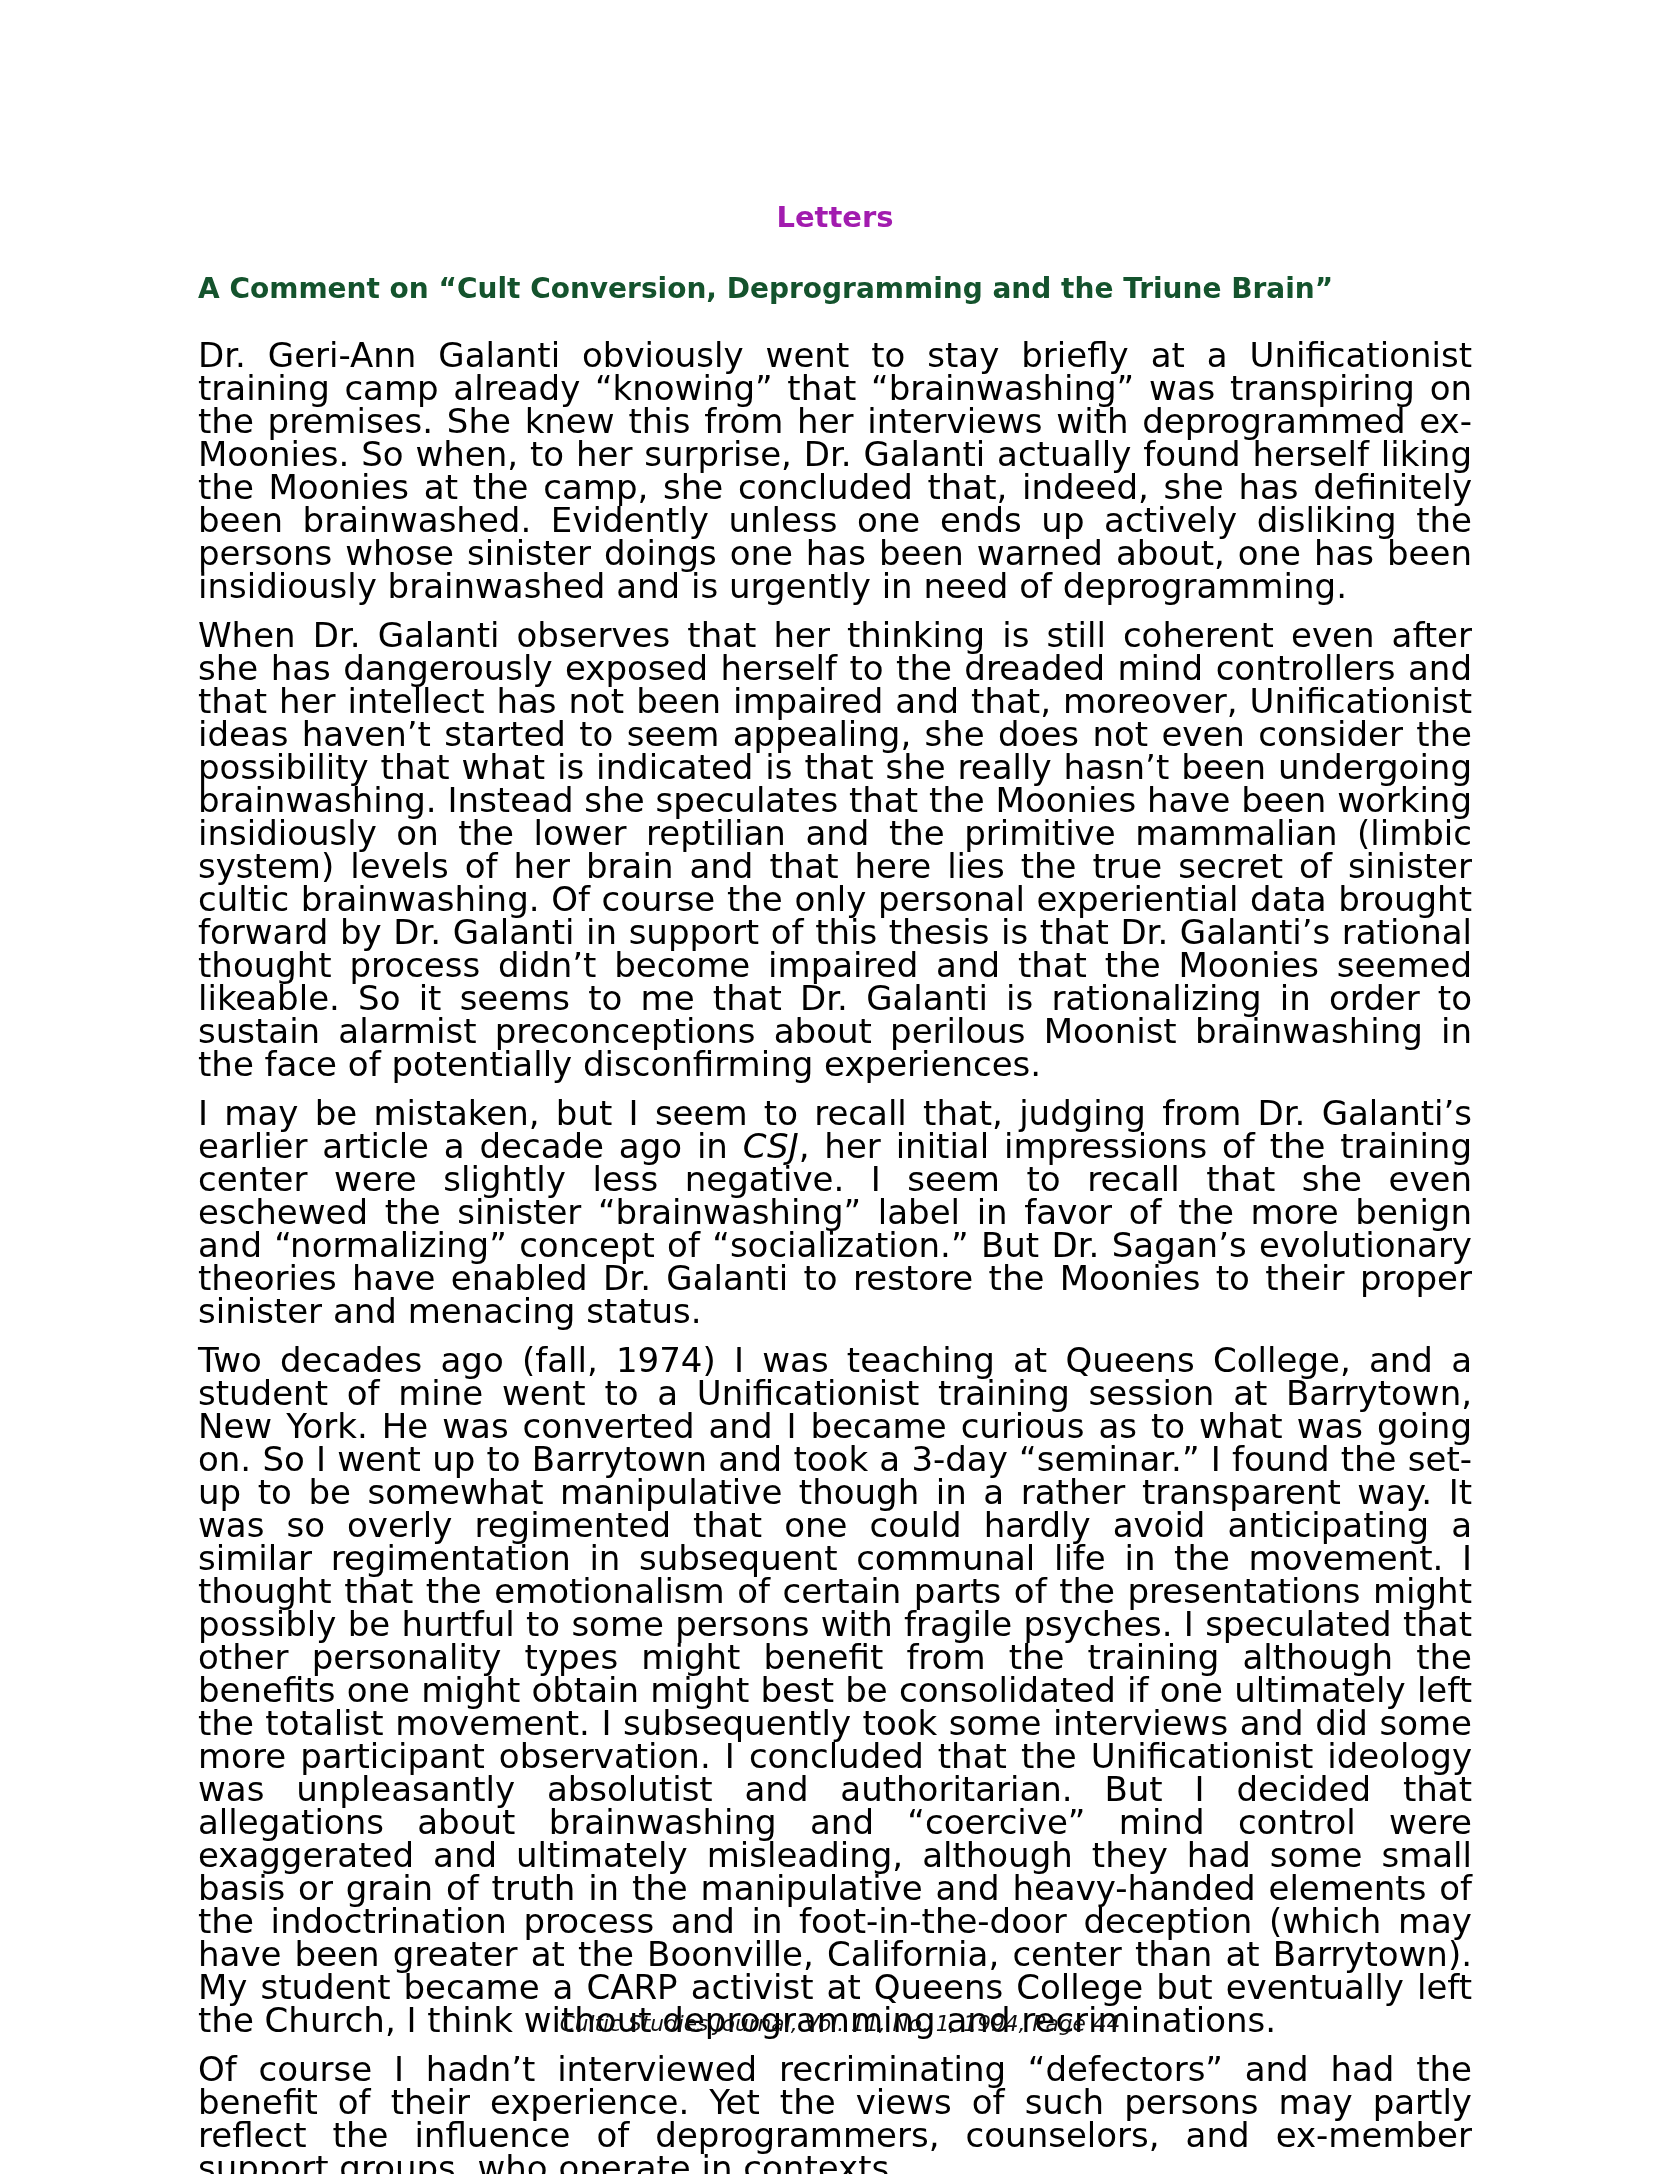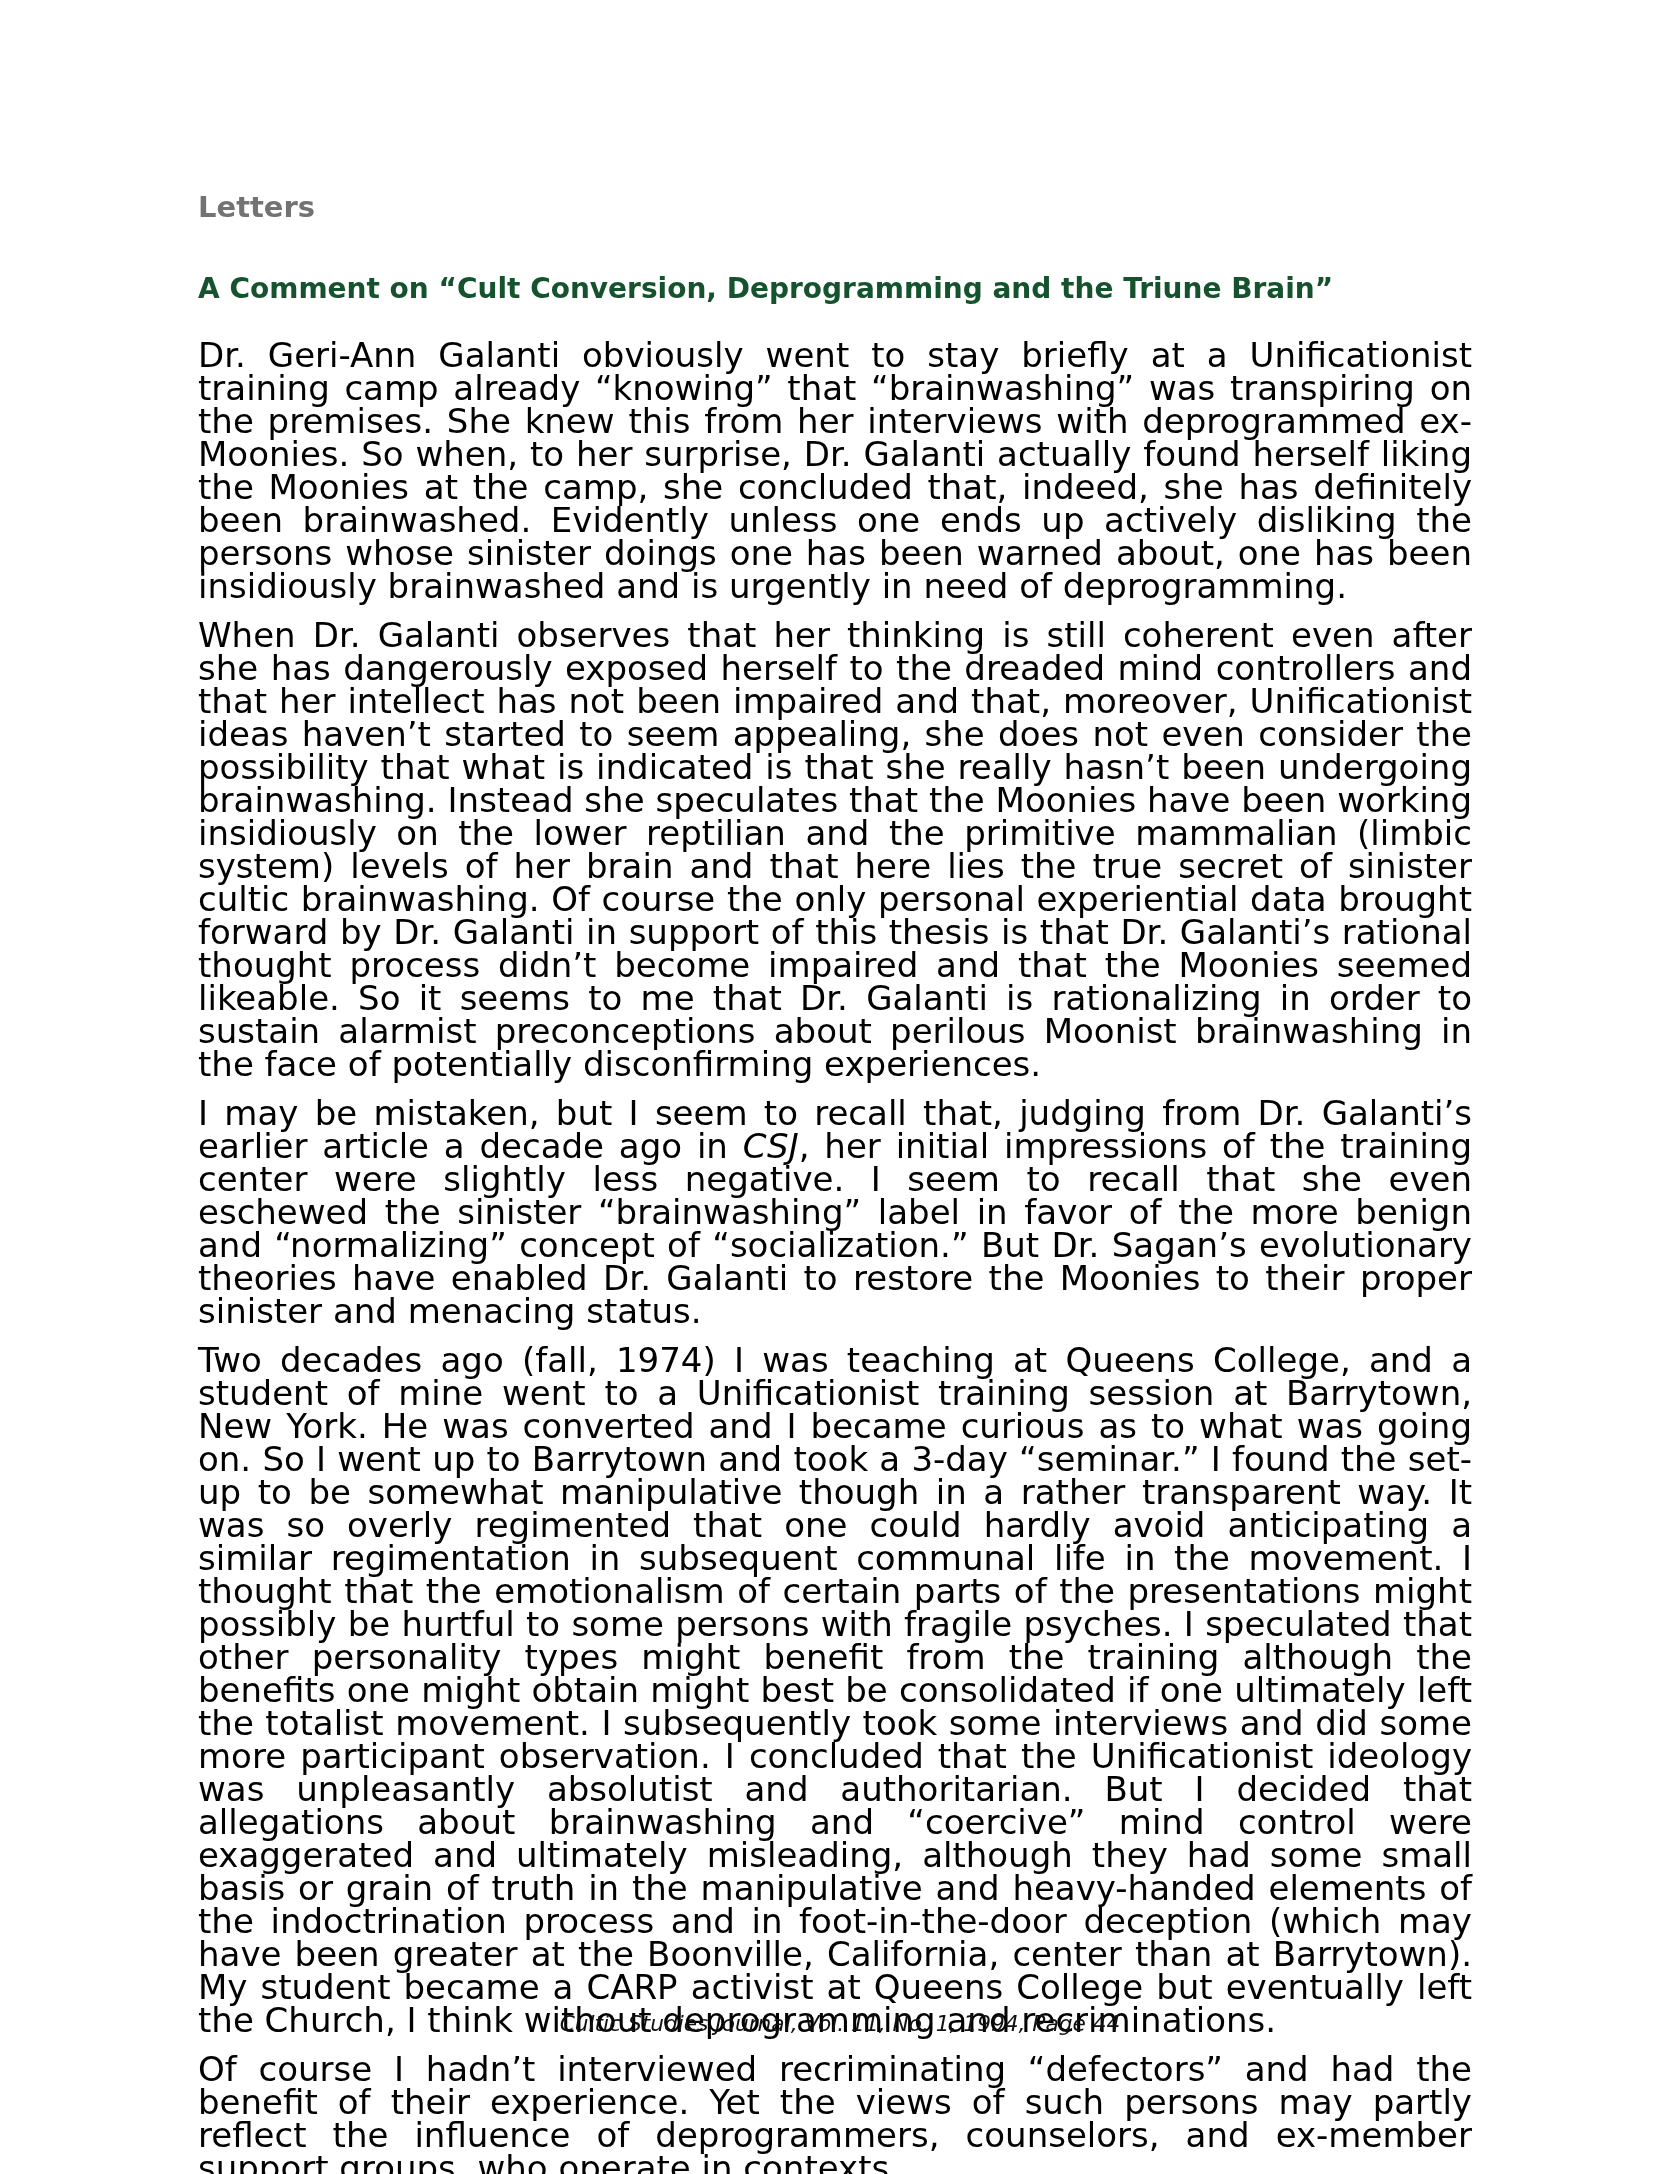--- a/index.html
+++ b/index.html
@@ -16,26 +16,27 @@
       color: #000000;
     }
     .page {
       position: absolute;
       left: 198px;
       top: 0;
       width: 1274px;
     }
     .section-title {
       position: absolute;
-      top: 188px;
+      top: 198px;
       left: 0;
       width: 1274px;
+      text-align: center;
       font-weight: bold;
       font-size: 29px;
-      color: #737373;
+      color: #a21caf;
       margin: 0;
       line-height: 38px;
     }
     .article-title {
       position: absolute;
       top: 270px;
       left: 0;
       width: 1274px;
       font-weight: bold;
       font-size: 28px;

